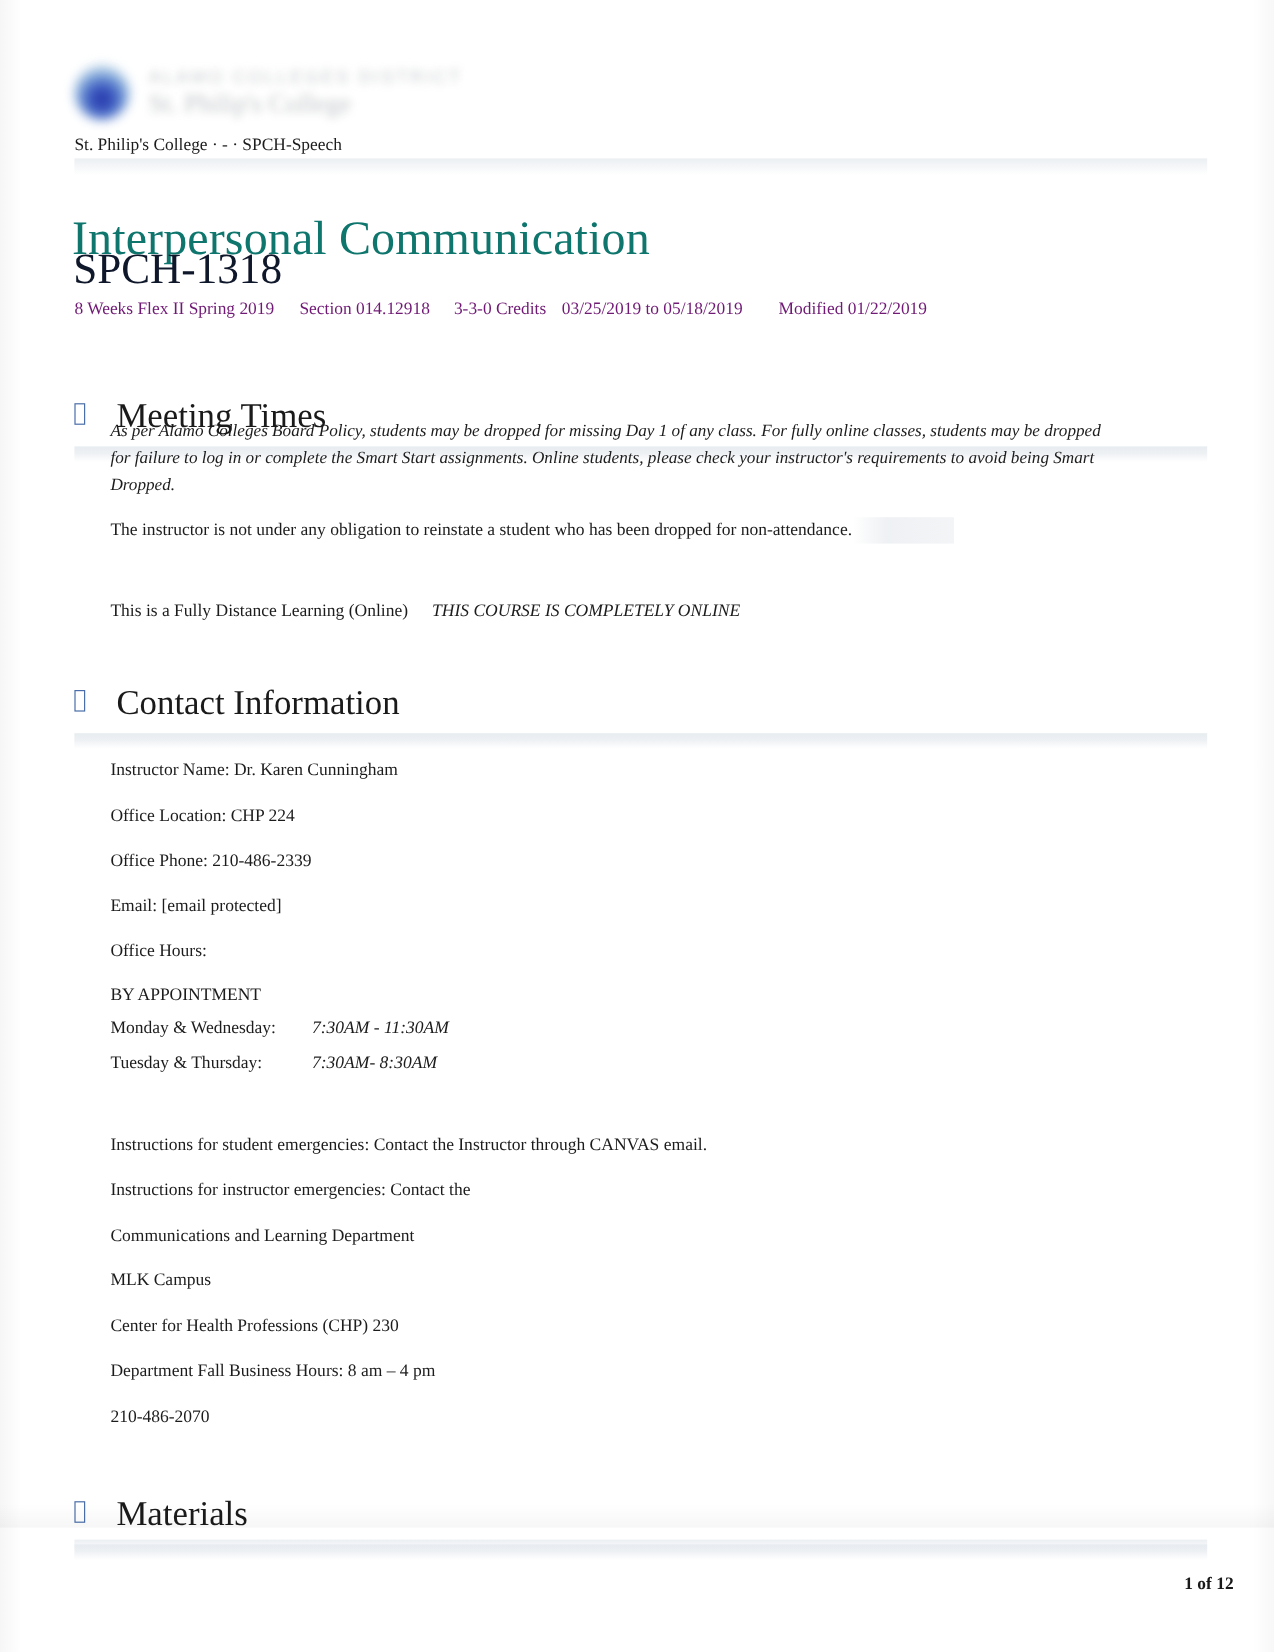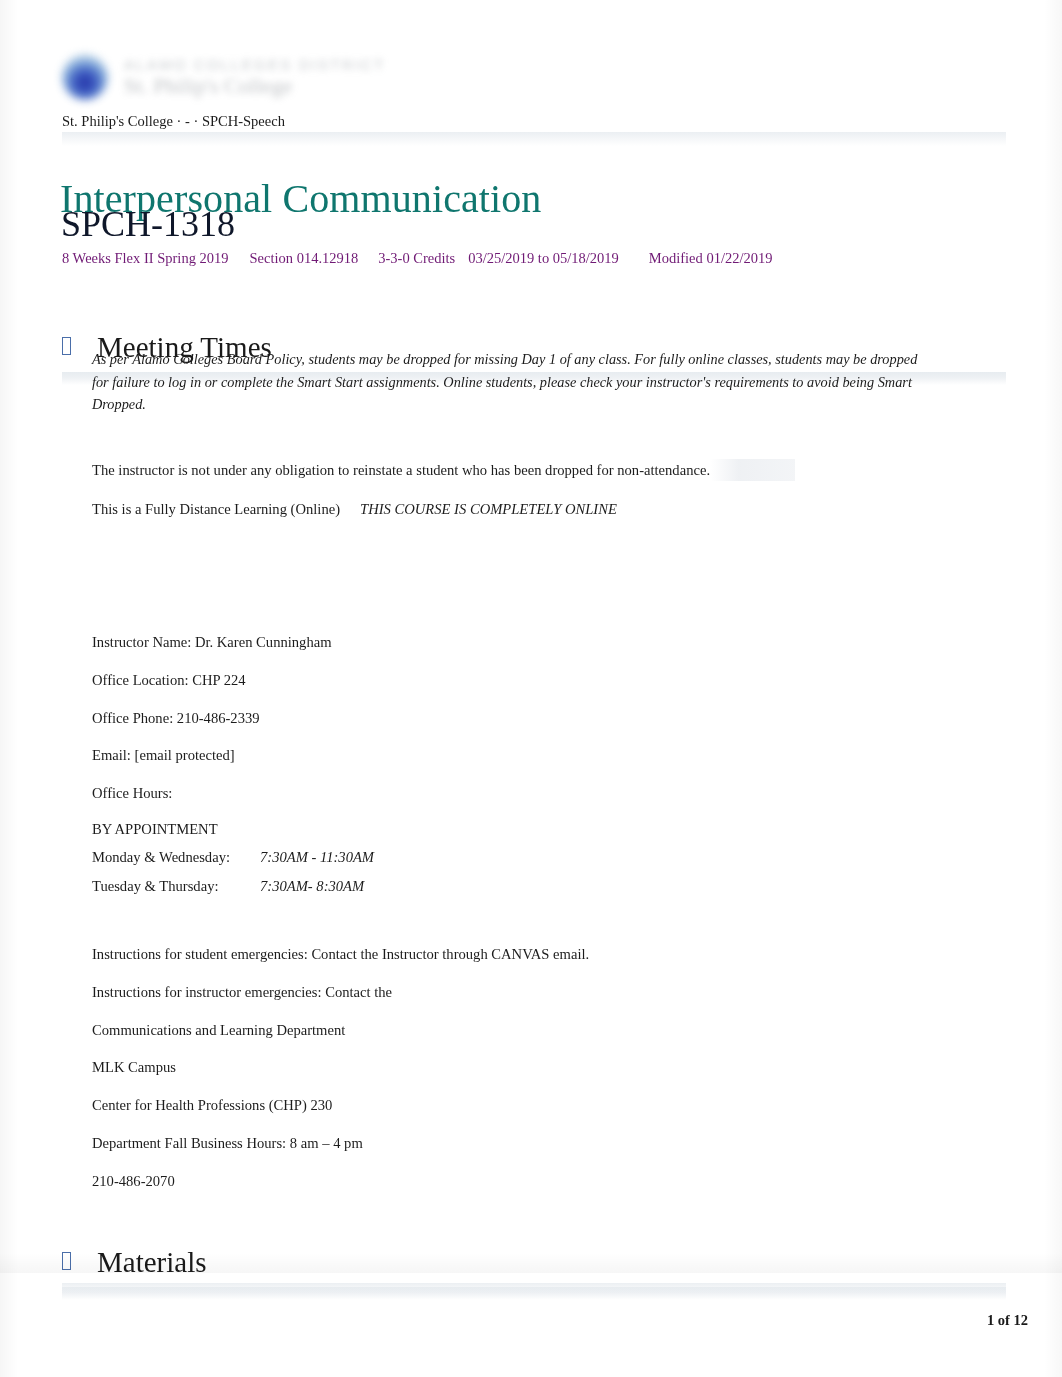--- a/index.html
+++ b/index.html
@@ -168,21 +168,20 @@
     color: #e8281e;
   }
   .red-hl {
     display: inline-block;
     background: linear-gradient(to right,
                 rgba(255,255,255,0) 0%,
                 rgba(255,255,255,0) 88%,
                 rgba(233,236,240,0.75) 92%,
                 rgba(233,236,240,0.55) 100%);
     padding-right: 85px;
-    margin-top: 28px;
   }
 
   .contact-line {
     position: absolute;
     left: 92px;
     font-size: 14.6px;
     color: #1c1c1c;
     white-space: nowrap;
   }
   .hours-row {
@@ -302,20 +301,27 @@
   </div>
 
   <div class="block" style="top:431px;">
     <p class="para red"><span class="red-hl">The instructor is not under any obligation to reinstate a student who has been dropped for non-attendance.</span></p>
   </div>
 
   <div class="fdl-line" style="top:501px;">
     <span>This is a Fully Distance Learning (Online)</span><span class="emph">THIS COURSE IS COMPLETELY ONLINE</span>
   </div>
 
+  <div class="section-head" style="top:570px;">
+    <div class="row">
+      <span class="tofu-icon"></span>
+      <span class="label">Contact Information</span>
+    </div>
+    <div class="section-rule"></div>
+  </div>
 
   <div class="contact-line" style="top:634px;">Instructor Name: Dr. Karen Cunningham</div>
   <div class="contact-line" style="top:672px;">Office Location: CHP 224</div>
   <div class="contact-line" style="top:710px;">Office Phone: 210-486-2339</div>
   <div class="contact-line" style="top:747px;">Email: [email protected]</div>
   <div class="contact-line" style="top:785px;">Office Hours:</div>
 
   <div class="contact-line red" style="top:821px;">BY APPOINTMENT</div>
 
   <div class="hours-row" style="top:849px;">

